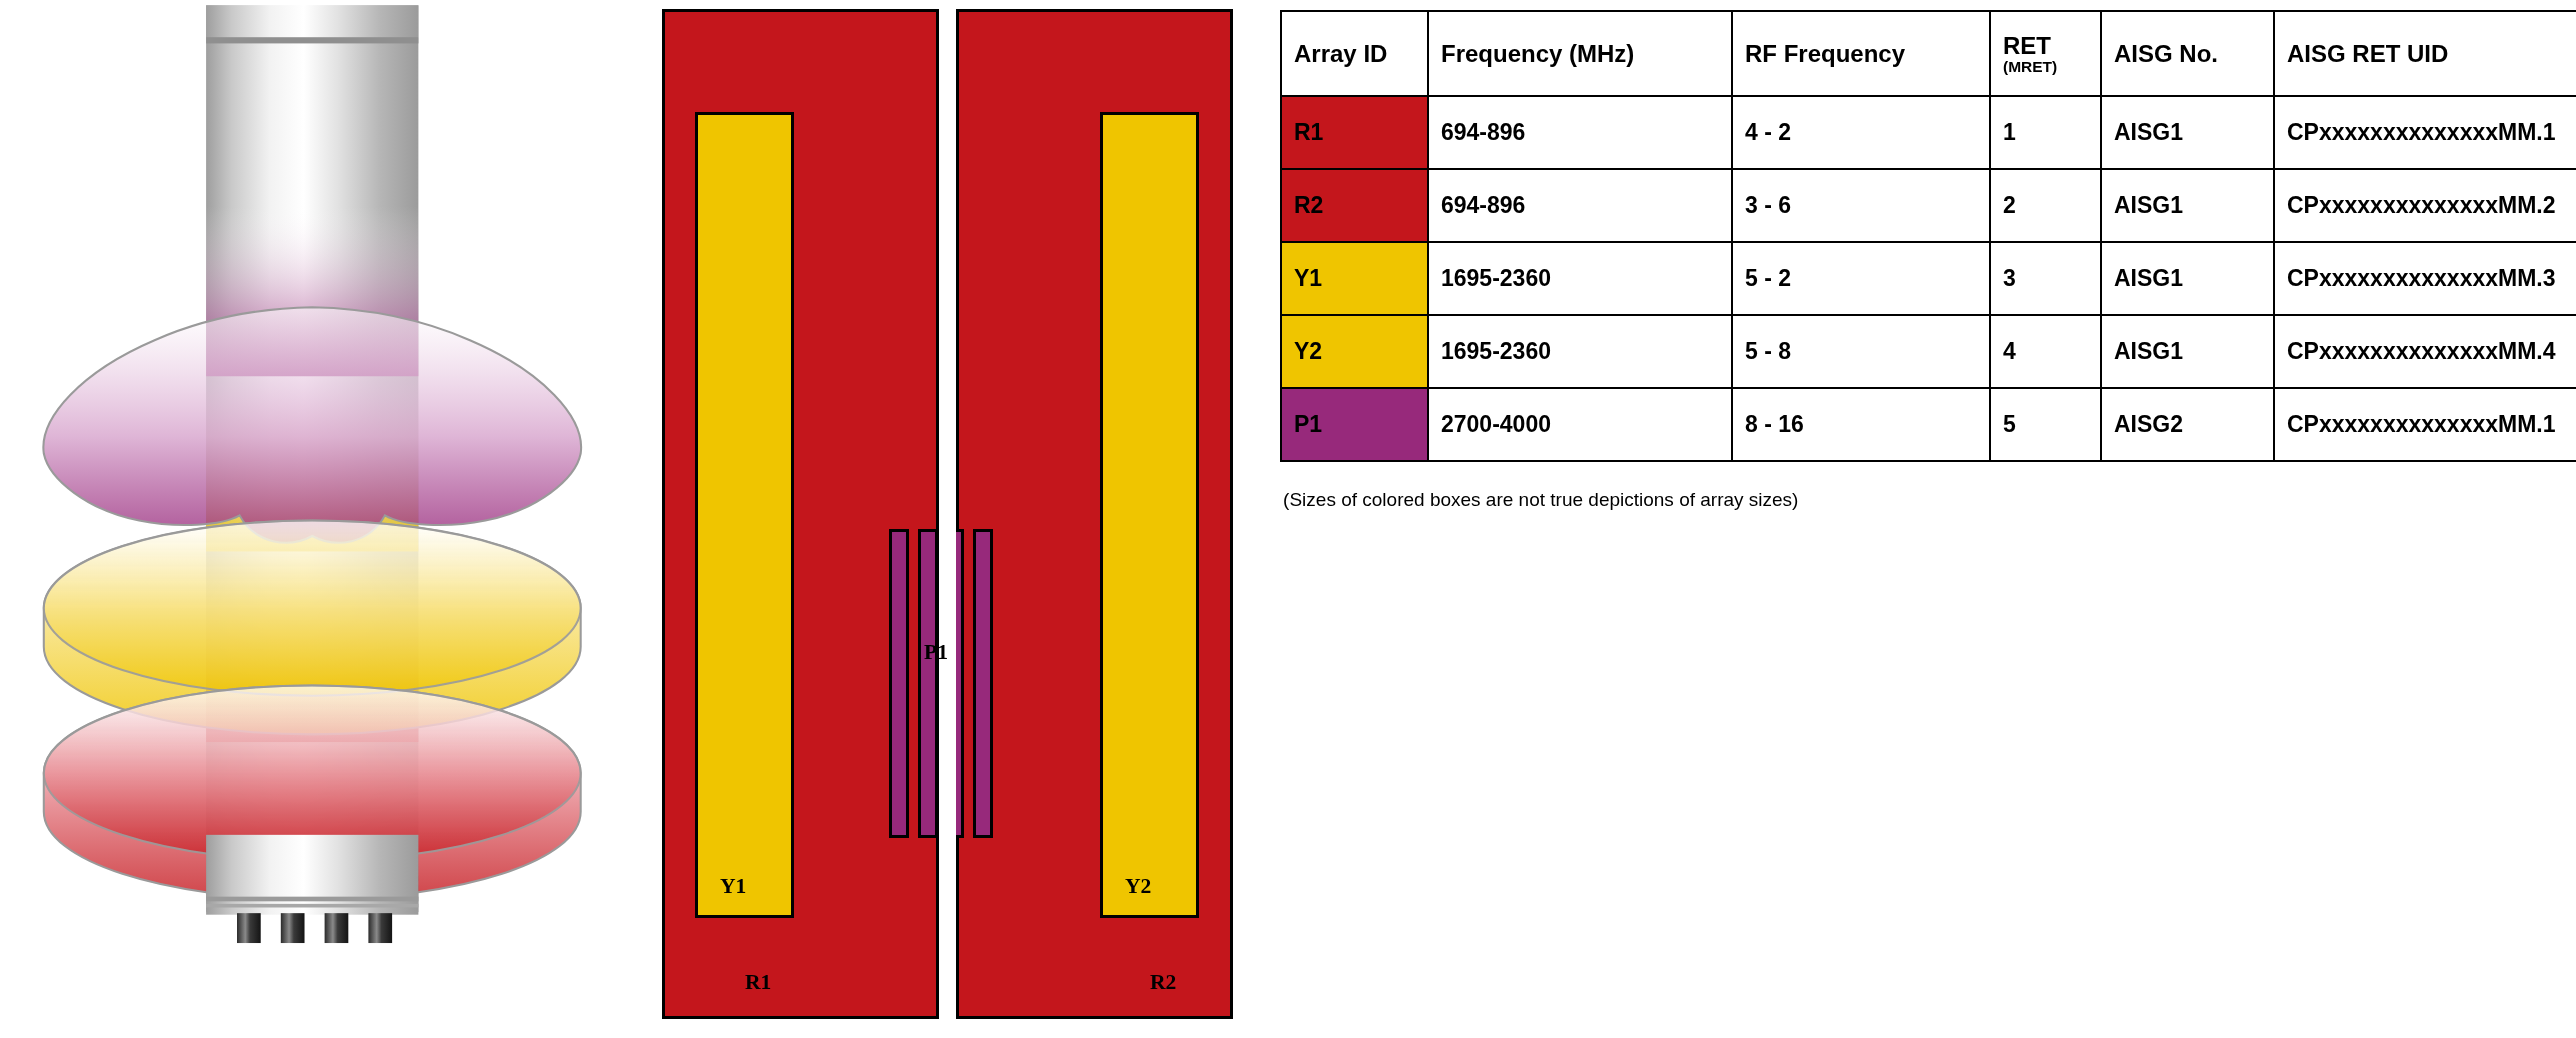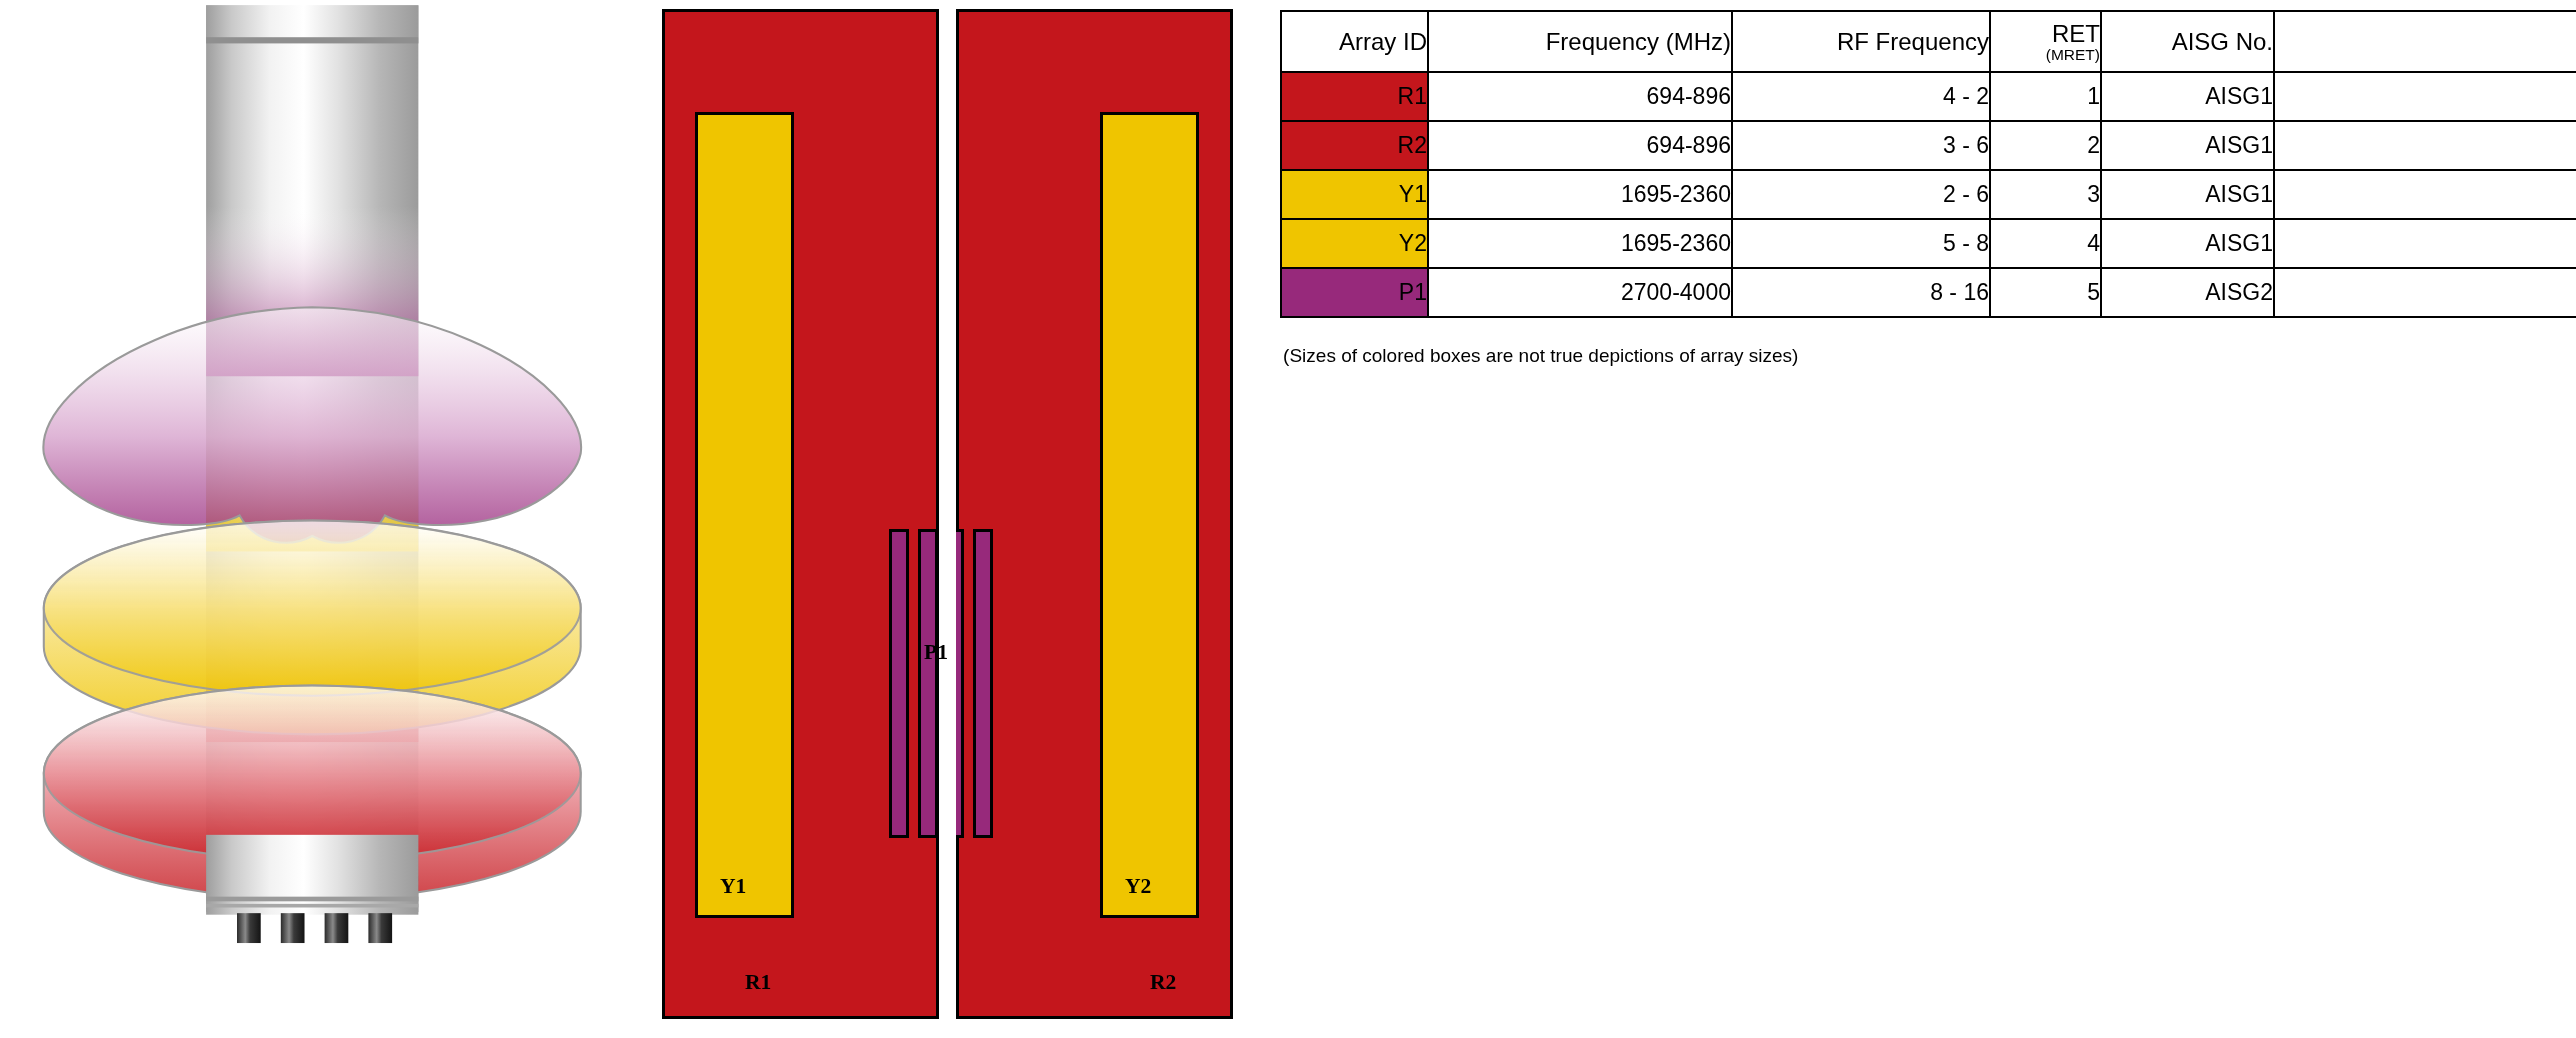--- a/index.html
+++ b/index.html
@@ -123,45 +123,44 @@
   }
   table.array-table {
     border-collapse: collapse;
     table-layout: fixed;
     width: 1579px;
     font-size: 23px;
   }
   table.array-table th,
   table.array-table td {
     border: 2.6px solid #000000;
-    text-align: right;
+    text-align: left;
     vertical-align: middle;
-    padding: 0;
-    font-weight: normal;
+    padding: 12px;
+    font-weight: bold;
   }
   table.array-table thead th {
     height: 59px;
     font-size: 24px;
     line-height: 1.05;
   }
   table.array-table tbody td {
     height: 47px;
   }
   .col-array-id   { width: 147px; }
   .col-frequency  { width: 304px; }
   .col-rf         { width: 258px; }
   .col-ret        { width: 111px; }
   .col-aisg-no    { width: 173px; }
   .col-uid        { width: 587px; }
 
   .ret-sub {
     display: block;
     font-size: 15.5px;
     line-height: 1.1;
-    margin-left: 8px;
   }
   .cell-red    { background: #C4161C; }
   .cell-yellow { background: #EFC500; }
   .cell-purple { background: #97297B; }
 
   #table-footnote {
     margin-top: 27px;
     padding-left: 3.1px;
     font-size: 19px;
     color: #000000;
@@ -338,21 +337,21 @@
         <td class="cell-red">R2</td>
         <td>694-896</td>
         <td>3 - 6</td>
         <td>2</td>
         <td>AISG1</td>
         <td>CPxxxxxxxxxxxxxxMM.2</td>
       </tr>
       <tr>
         <td class="cell-yellow">Y1</td>
         <td>1695-2360</td>
-        <td>2 - 6</td>
+        <td>5 - 2</td>
         <td>3</td>
         <td>AISG1</td>
         <td>CPxxxxxxxxxxxxxxMM.3</td>
       </tr>
       <tr>
         <td class="cell-yellow">Y2</td>
         <td>1695-2360</td>
         <td>5 - 8</td>
         <td>4</td>
         <td>AISG1</td>

